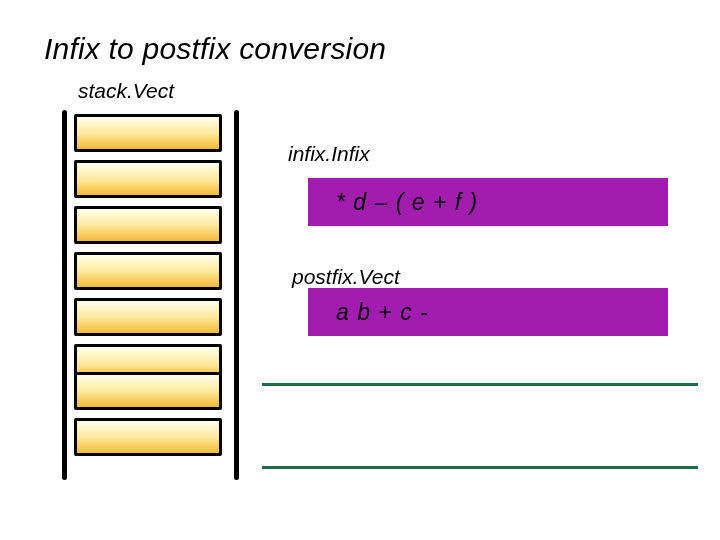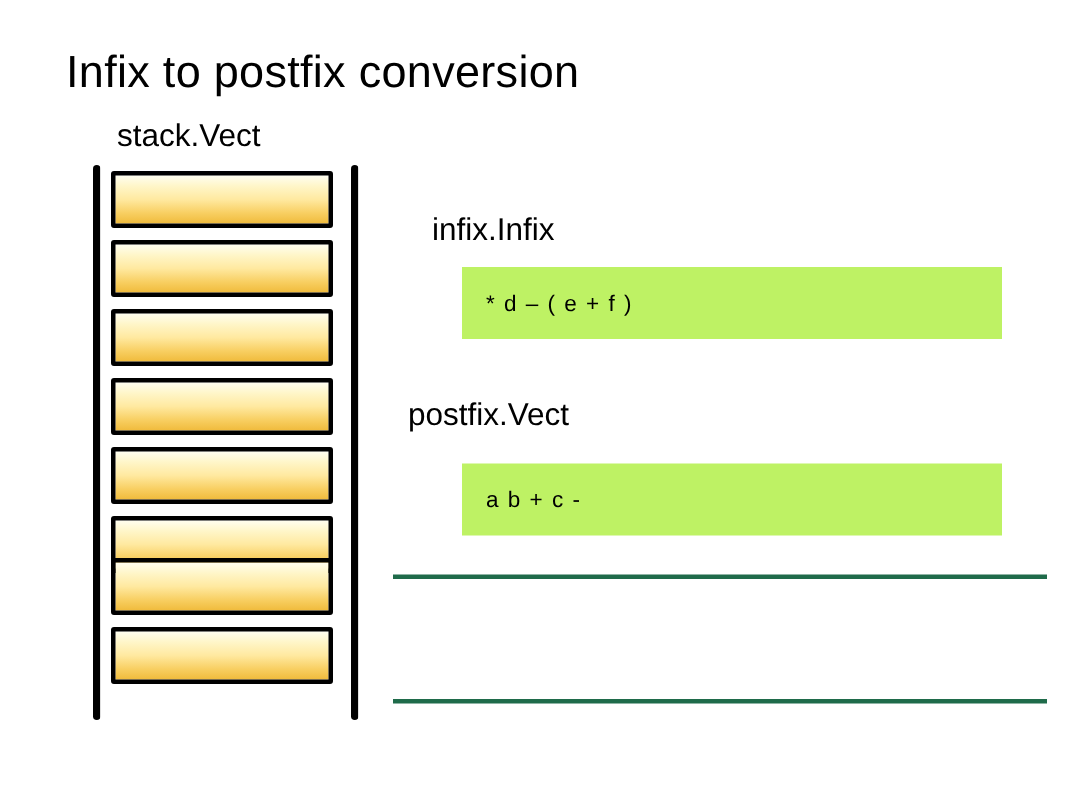--- a/index.html
+++ b/index.html
@@ -11,20 +11,21 @@
     height: 540px;
     background: #ffffff;
     font-family: "Liberation Sans", sans-serif;
     overflow: hidden;
   }
   #slide {
     position: relative;
     width: 720px;
     height: 540px;
     background: #ffffff;
+    font-style: italic;
   }
 
   
   .slide-title {
     position: absolute;
     left: 44px;
     top: 32px;
     font-size: 30px;
     color: #000000;
     font-family: "Liberation Sans", sans-serif;
@@ -34,21 +35,21 @@
 
   
   .label {
     position: absolute;
     font-size: 21px;
     color: #000000;
     white-space: nowrap;
   }
   .label-stack  { left: 78px;  top: 79px; }
   .label-infix  { left: 288px; top: 142px; }
-  .label-postfix{ left: 272px; top: 265px; }
+  .label-postfix{ left: 292px; top: 265px; }
 
   
   .stack {
     position: absolute;
     left: 56px;
     top: 110px;
     width: 186px;
     height: 370px;
   }
   .stack-rail {
@@ -74,32 +75,32 @@
                 #fff6c9 22%,
                 #ffe9a0 50%,
                 #f8cf62 78%,
                 #f0bb3c 100%);
     box-sizing: border-box;
   }
 
   
   .expr-box {
     position: absolute;
-    background: #bef264;
+    background: #a21caf;
     box-sizing: border-box;
     display: flex;
     align-items: center;
-    padding-left: 16px;
-    font-size: 15px;
+    padding-left: 28px;
+    font-size: 23px;
     color: #000000;
     letter-spacing: 1px;
     white-space: nowrap;
   }
   .expr-infix   { left: 308px; top: 178px; width: 360px; height: 48px; }
-  .expr-postfix { left: 308px; top: 309px; width: 360px; height: 48px; }
+  .expr-postfix { left: 308px; top: 288px; width: 360px; height: 48px; }
 
   
   .rule {
     position: absolute;
     height: 0;
     border-top: 3px solid #1f6b4a;
   }
   .rule-top    { left: 262px; top: 383px; width: 436px; }
   .rule-bottom { left: 262px; top: 466px; width: 436px; }
 </style>

